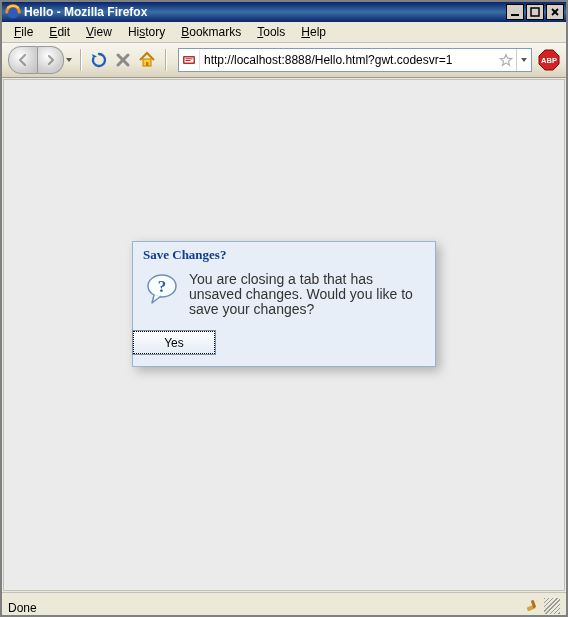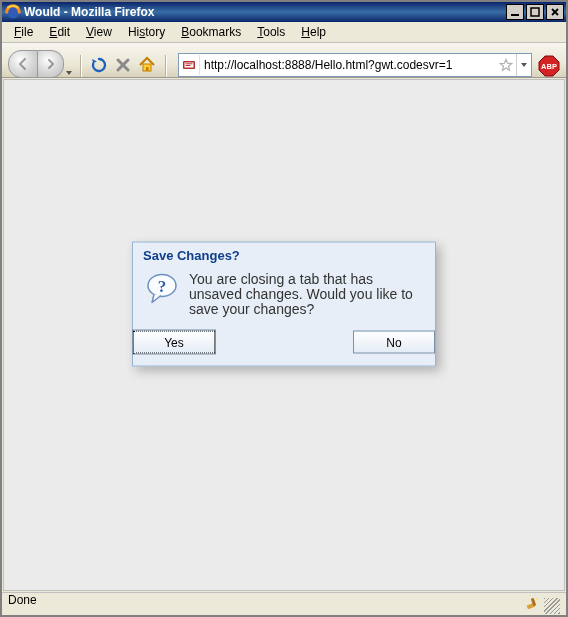--- a/index.html
+++ b/index.html
@@ -14,21 +14,21 @@
   .wbtns{display:flex;align-items:center;padding-right:2px;}
   .wbtn{width:16px;height:14px;margin-left:2px;background:#d4d0c8;border:1px solid #000;display:flex;align-items:center;justify-content:center;cursor:default;}
   .wbtn svg{display:block;}
 
   
   .menubar{height:20px;background:#ece9d8;border-bottom:1px solid #c0c0c0;display:flex;align-items:center;padding:0 6px;}
   .mitem{padding:2px 6px;margin-right:4px;cursor:default;}
   .mitem u{text-decoration:underline;}
 
   
-  .toolbar{height:34px;background:linear-gradient(to bottom,#f7f5ee 0%,#ece9d8 60%,#d9d2bd 100%);border-bottom:1px solid #9d9a8c;display:flex;align-items:flex-end;padding:0 6px;}
+  .toolbar{height:34px;background:linear-gradient(to bottom,#f7f5ee 0%,#ece9d8 60%,#d9d2bd 100%);border-bottom:1px solid #9d9a8c;display:flex;align-items:center;padding:0 6px;}
   .navwrap{position:relative;width:56px;height:26px;display:flex;align-items:center;}
   .navback{width:30px;height:26px;border-radius:13px 0 0 13px/13px 0 0 13px;border:1px solid #9a9a9a;background:radial-gradient(circle at 40% 35%,#fefefe,#d3d3d3 60%,#bfbfbf);display:flex;align-items:center;justify-content:center;}
   .navfwd{width:26px;height:26px;border-radius:0 13px 13px 0/0 13px 13px 0;border:1px solid #9a9a9a;border-left:none;background:radial-gradient(circle at 40% 35%,#fefefe,#d3d3d3 60%,#bfbfbf);display:flex;align-items:center;justify-content:center;}
   .navback svg,.navfwd svg{opacity:.55;}
   .navdd{width:10px;display:flex;align-items:center;justify-content:center;}
   .tsep{width:1px;height:22px;background:#b7b2a0;box-shadow:1px 0 0 #fff;margin:0 6px;}
   .tbtn{width:24px;height:24px;display:flex;align-items:center;justify-content:center;cursor:default;}
   .urlbox{flex:1 1 auto;height:22px;border:1px solid #7f9db9;background:#fff;display:flex;align-items:center;margin:0 6px;}
   .urlbox .favcell{width:20px;height:20px;display:flex;align-items:center;justify-content:center;border-right:1px solid #e2e2e2;}
   .urlbox .favcell svg{display:block;}
@@ -36,49 +36,49 @@
   .urlbox .star{width:20px;display:flex;align-items:center;justify-content:center;}
   .urlbox .dd{width:14px;height:22px;display:flex;align-items:center;justify-content:center;border-left:1px solid #cfcfcf;}
   .abp{width:22px;height:22px;display:flex;align-items:center;justify-content:center;}
   .abp svg{display:block;}
 
   
   .content{flex:1 1 auto;position:relative;background:#ebebeb;border:1px solid #c0c0c0;margin:1px;}
 
   
   .prompt{position:absolute;left:50%;top:44%;transform:translate(-50%,-50%);width:302px;border:1px solid #99b4d1;background:#e7eef7;box-shadow:4px 4px 10px rgba(0,0,0,.25);}
-  .prompt .ptitle{font-size:13px;font-weight:bold;color:#0f3e8c;padding:5px 10px 3px 10px;}
+  .prompt .ptitle{font-size:13px;font-weight:bold;color:#0f3e8c;padding:5px 10px 3px 10px;font-family:Liberation Serif, serif;}
   .prompt .pbody{display:flex;padding:6px 12px 10px 12px;}
   .picon{width:36px;height:36px;flex:0 0 36px;margin-right:8px;display:flex;align-items:flex-start;justify-content:center;}
   .picon svg{display:block;}
   .pmsg{flex:1 1 auto;font-size:14px;line-height:15px;color:#333;}
   .pbtns{display:flex;justify-content:space-between;gap:10px;padding:4px 0 12px 0;}
   .pbtn{width:80px;height:21px;border:1px solid #7a91ac;background:linear-gradient(to bottom,#ffffff,#e4ecf5);font-size:12px;display:flex;align-items:center;justify-content:center;cursor:default;}
   .pbtn.default{border:1px dotted #000;outline:1px solid #7a91ac;}
 
   
-  .statusbar{height:22px;background:#ece9d8;border-top:1px solid #c0c0c0;display:flex;align-items:flex-start;padding:0 6px;}
+  .statusbar{height:22px;background:#ece9d8;border-top:1px solid #c0c0c0;display:flex;align-items:flex-end;padding:0 6px;}
   .statusbar .stext{flex:1 1 auto;font-size:12px;}
   .statusbar .scell{width:22px;height:20px;display:flex;align-items:center;justify-content:center;}
   .grip{width:16px;height:16px;align-self:flex-end;margin-bottom:1px;background:repeating-linear-gradient(135deg,#9a9a9a 0 1px,transparent 1px 3px);}
 </style>
 </head>
 <body>
 
 <div class="outer">
 
   <div class="titlebar">
     <span class="ticon">
       <svg width="16" height="16" viewBox="0 0 16 16">
         <circle cx="8" cy="8" r="6.5" fill="#2e5cb8"></circle>
         <path d="M1.8 8 A6.2 6.2 0 0 1 14.2 8" fill="none" stroke="#ff8c1a" stroke-width="3" stroke-linecap="round"></path>
         <path d="M3 3.5 C5 1.5 11 1.5 13 3.5" fill="none" stroke="#ffcc33" stroke-width="2" stroke-linecap="round"></path>
       </svg>
     </span>
-    <span class="ttext">Would - Mozilla Firefox</span>
+    <span class="ttext">Hello - Mozilla Firefox</span>
     <div class="wbtns">
       <div class="wbtn">
         <svg width="10" height="10" viewBox="0 0 10 10">
             <rect x="1" y="7" width="8" height="2" fill="#000"></rect>
           </svg>
       </div>
       <div class="wbtn">
         <svg width="10" height="10" viewBox="0 0 10 10">
             <rect x="1" y="1" width="8" height="8" fill="none" stroke="#000" stroke-width="1.5"></rect>
           </svg>
@@ -179,21 +179,20 @@
           <svg width="34" height="34" viewBox="0 0 34 34">
             <ellipse cx="16" cy="14" rx="14" ry="11" fill="#fafdff" stroke="#6d8fbe" stroke-width="1.5"></ellipse>
             <path d="M8 23 L6 31 L15 24" fill="#fafdff" stroke="#6d8fbe" stroke-width="1.5" stroke-linejoin="round"></path>
             <text x="16" y="20" font-size="17" font-weight="bold" fill="#2f5fa8" text-anchor="middle" font-family="Georgia,serif">?</text>
           </svg>
         </div>
         <div class="pmsg">You are closing a tab that has unsaved changes. Would you like to save your changes?</div>
       </div>
       <div class="pbtns">
         <div class="pbtn default">Yes</div>
-        <div class="pbtn">No</div>
       </div>
     </div>
 
   </div>
 
   <div class="statusbar">
     <span class="stext">Done</span>
     <span class="scell">
       <svg width="16" height="16" viewBox="0 0 16 16">
         <rect x="2" y="9" width="8" height="4" rx="1" fill="#d8a23a" transform="rotate(-20 6 11)"></rect>

